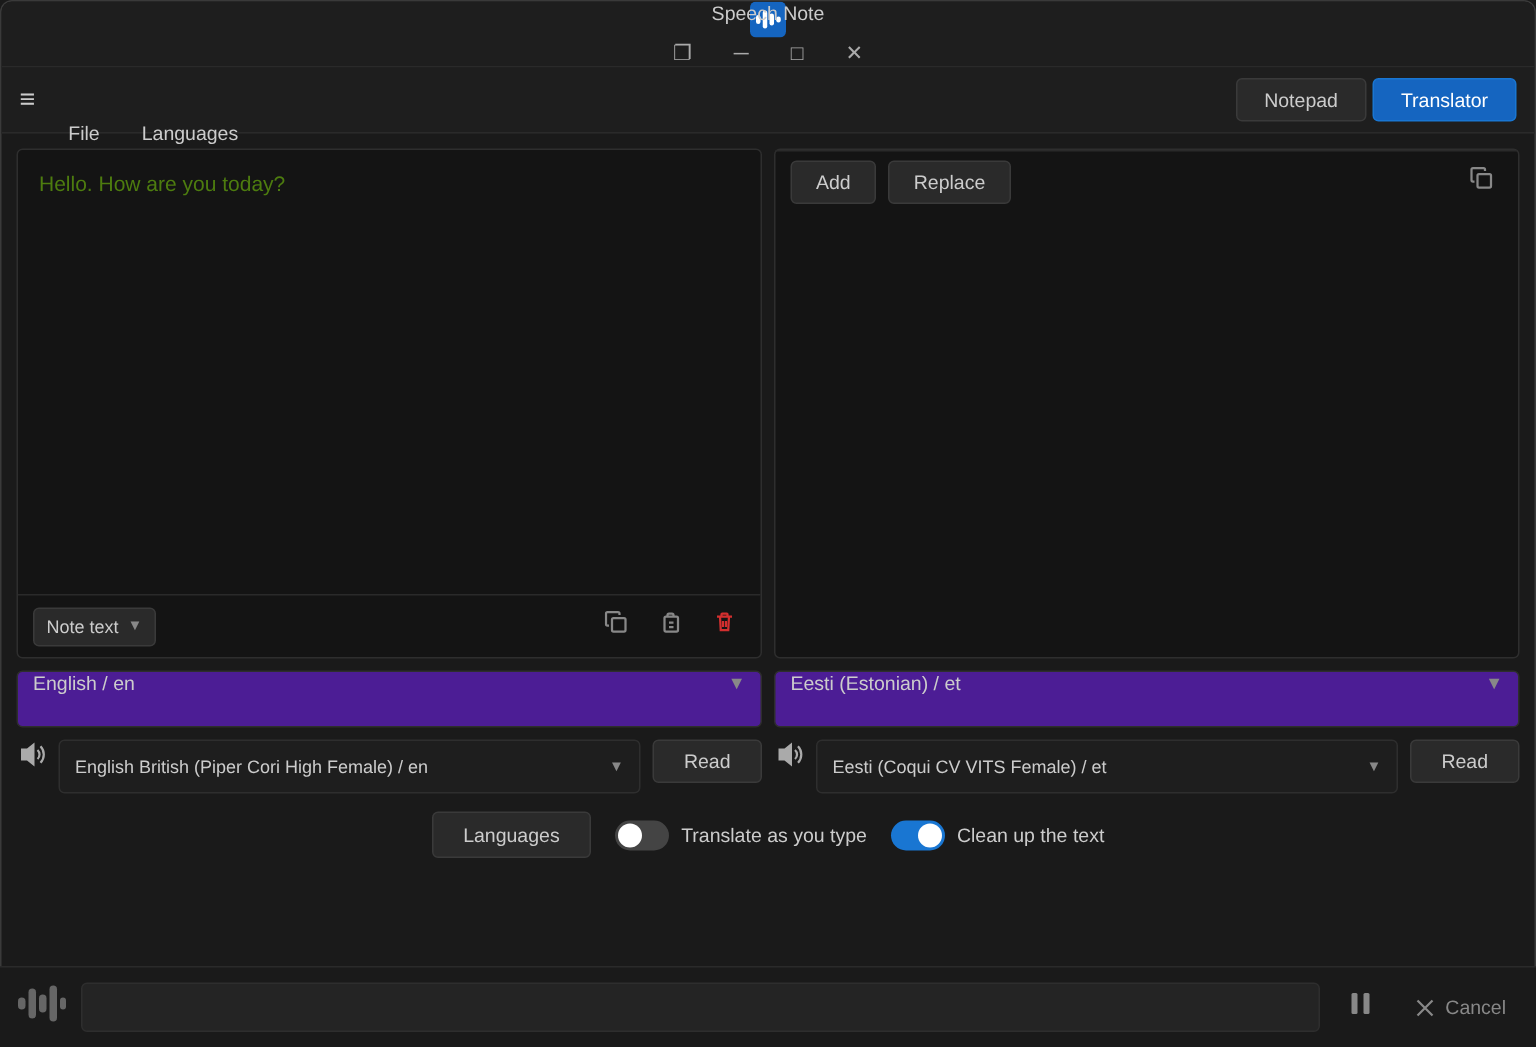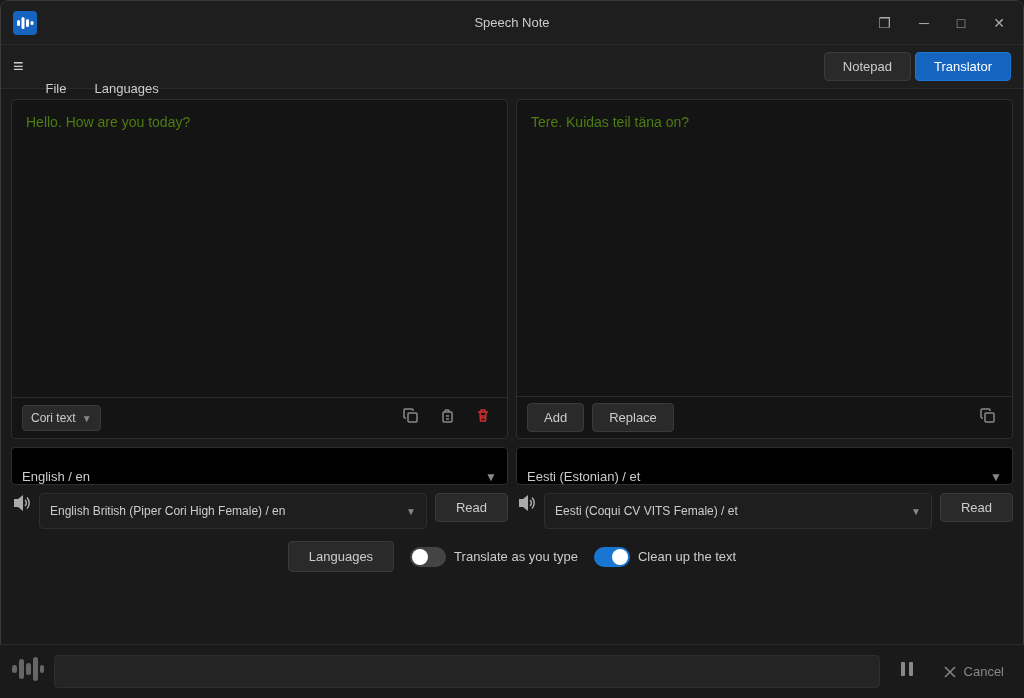--- a/index.html
+++ b/index.html
@@ -15,20 +15,21 @@
     }
     
     .titlebar {
       display: flex;
       align-items: center;
       justify-content: space-between;
       background: #1e1e1e;
       height: 44px;
       padding: 0 12px;
       border-bottom: 1px solid #2a2a2a;
+      flex-direction: column;
     }
     .titlebar-left {
       display: flex;
       align-items: center;
       gap: 8px;
     }
     .titlebar-center {
       position: absolute;
       left: 50%;
       transform: translateX(-50%);
@@ -179,25 +180,25 @@
       cursor: pointer;
     }
 
     
     .lang-row {
       display: flex;
       gap: 8px;
     }
     .lang-select-wrapper {
       flex: 1;
-      background: #000000;
+      background: #4c1d95;
       border: 1px solid #2e2e2e;
       border-radius: 4px;
       display: flex;
-      align-items: flex-end;
+      align-items: flex-start;
       padding: 0 10px;
       height: 38px;
     }
     .lang-select {
       flex: 1;
       background: transparent;
       border: none;
       color: #ccc;
       font-size: 13px;
       outline: none;
@@ -393,21 +394,21 @@
 </div>
 
 <div class="main-content">
 
   <div class="text-areas-row">
 
     <div class="text-panel">
       <textarea class="text-area" style="">Hello. How are you today?</textarea>
       <div class="text-panel-footer">
         <div class="dropdown-small">
-          <span>Cori text</span>
+          <span>Note text</span>
           <span style="font-size:10px; color:#888;">▼</span>
         </div>
         <div class="spacer"></div>
         <button class="icon-btn" title="Copy">
           <svg width="16" height="16" viewBox="0 0 16 16" fill="currentColor">
             <rect x="5" y="5" width="9" height="9" rx="1" fill="none" stroke="currentColor" stroke-width="1.5"></rect>
             <path d="M3 10H2a1 1 0 01-1-1V2a1 1 0 011-1h7a1 1 0 011 1v1" stroke="currentColor" stroke-width="1.5" fill="none"></path>
           </svg>
         </button>
         <button class="icon-btn" title="Paste">
@@ -420,21 +421,20 @@
         <button class="icon-btn red" title="Clear">
           <svg width="16" height="16" viewBox="0 0 16 16" fill="none" stroke="#d32f2f" stroke-width="1.5">
             <path d="M3 4h10M6 4V2.5A.5.5 0 016.5 2h3a.5.5 0 01.5.5V4M5 4l.5 9h5L11 4"></path>
             <path d="M7 7v4M9 7v4"></path>
           </svg>
         </button>
       </div>
     </div>
 
     <div class="text-panel">
-      <textarea class="text-area" style="">Tere. Kuidas teil täna on?</textarea>
       <div class="translate-panel-footer">
         <button class="action-btn">Add</button>
         <button class="action-btn">Replace</button>
         <div class="spacer"></div>
         <button class="icon-btn" title="Copy">
           <svg width="16" height="16" viewBox="0 0 16 16" fill="currentColor">
             <rect x="5" y="5" width="9" height="9" rx="1" fill="none" stroke="currentColor" stroke-width="1.5"></rect>
             <path d="M3 10H2a1 1 0 01-1-1V2a1 1 0 011-1h7a1 1 0 011 1v1" stroke="currentColor" stroke-width="1.5" fill="none"></path>
           </svg>
         </button>

